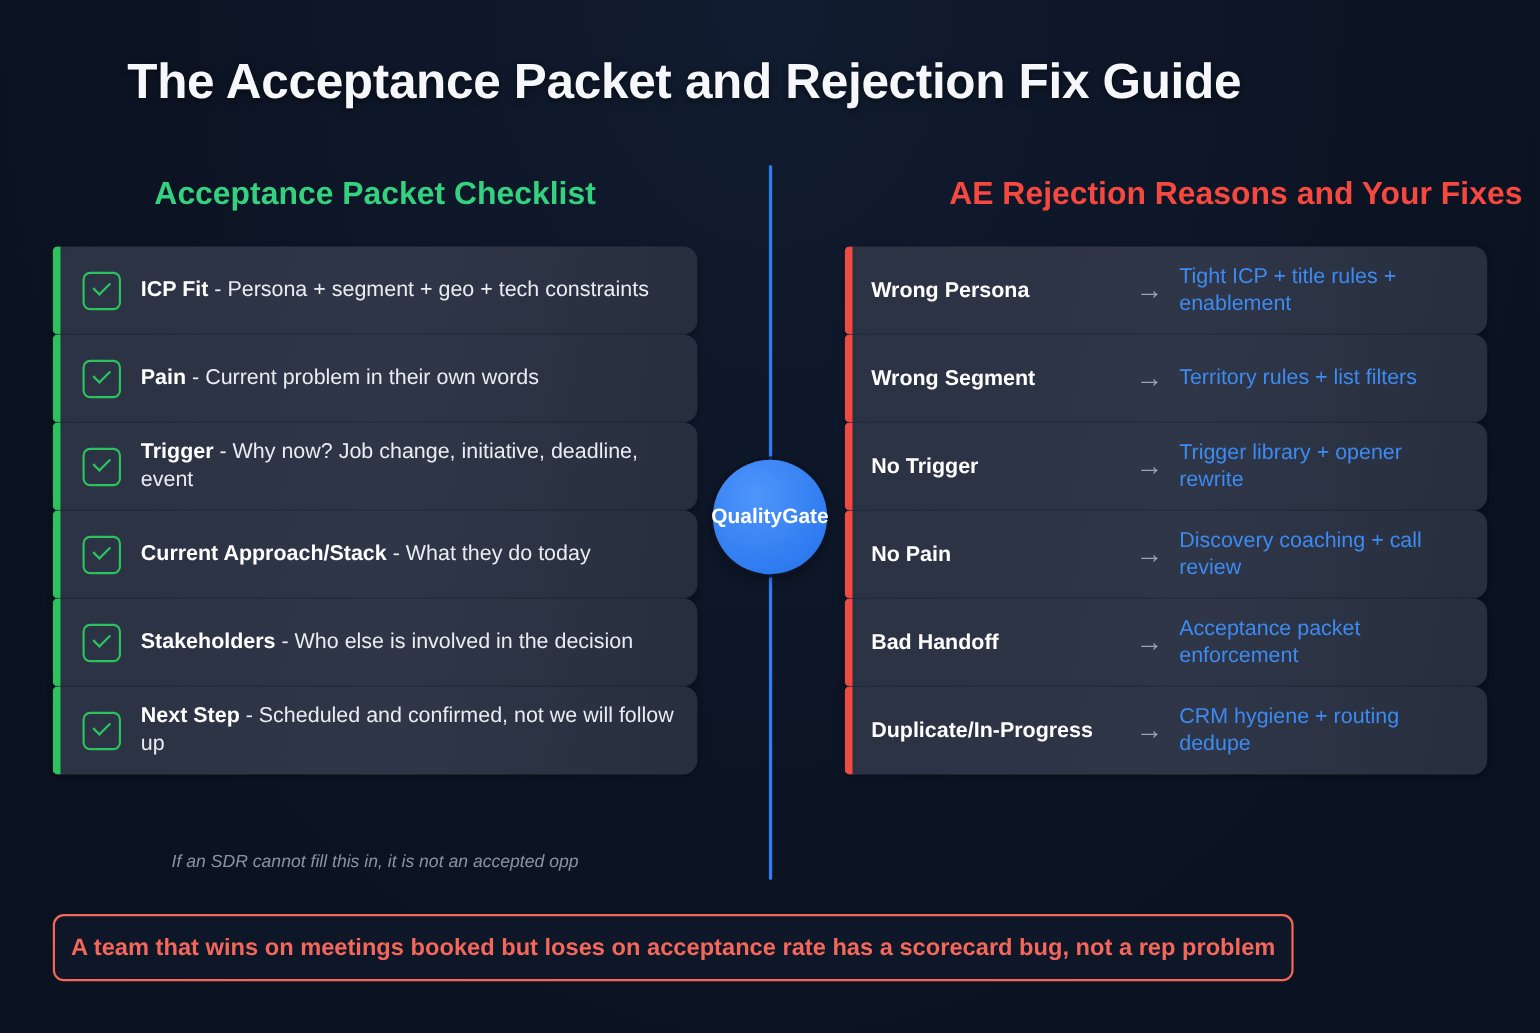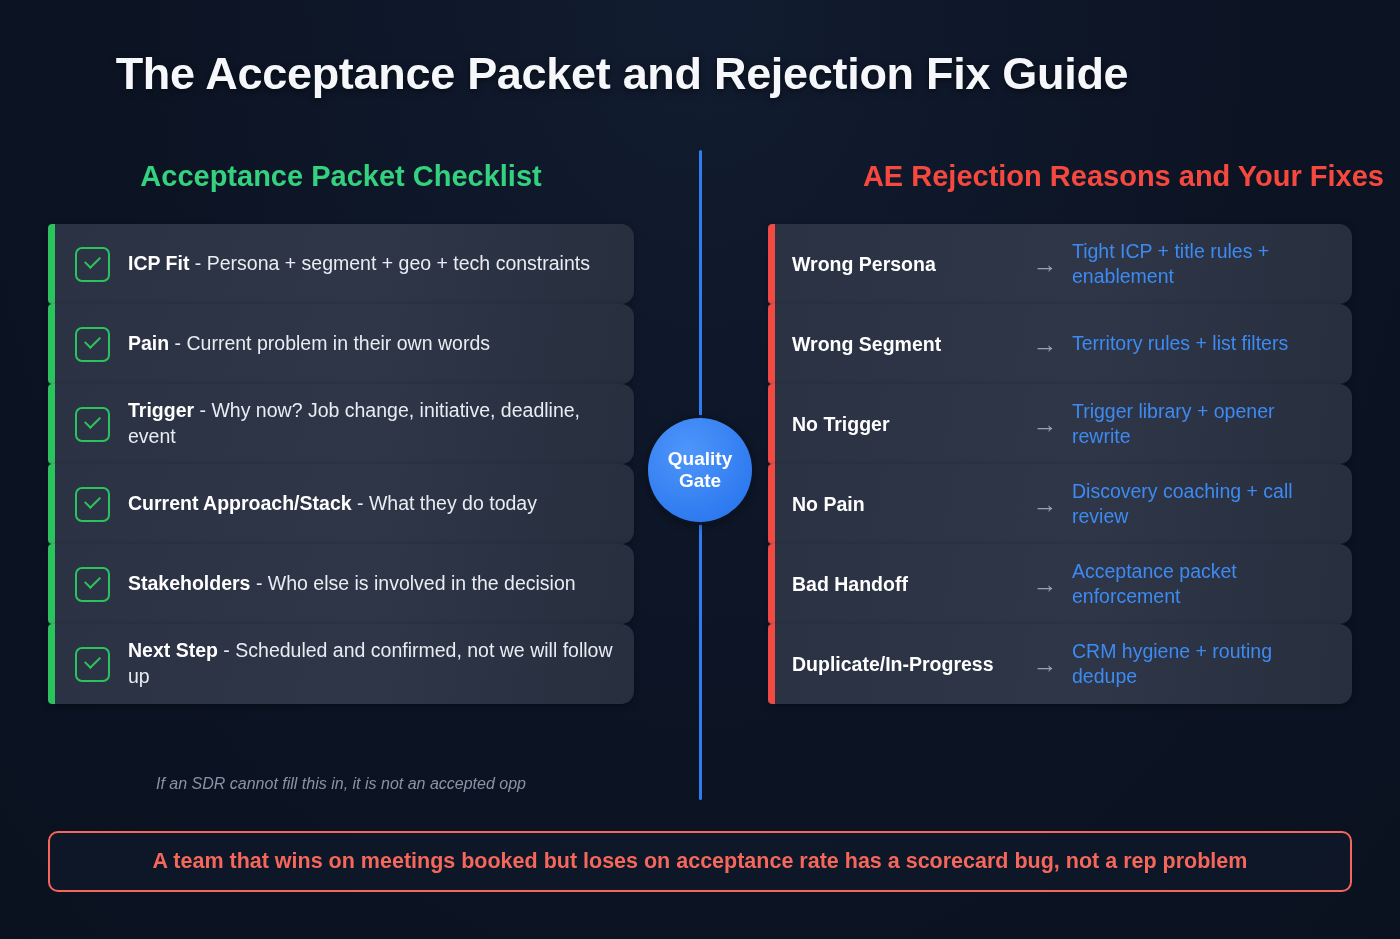--- a/index.html
+++ b/index.html
@@ -158,37 +158,37 @@
   }
   .gate-badge {
     position: absolute;
     left: 648px;
     top: 418px;
     width: 104px;
     height: 104px;
     border-radius: 50%;
     background: radial-gradient(circle at 38% 32%, #4f96fb 0%, #2f7bf0 70%, #2a6fe0 100%);
     display: flex;
-    flex-direction: column;
+    flex-direction: row;
     align-items: center;
     justify-content: center;
     color: #ffffff;
     font-size: 19px;
     font-weight: bold;
     line-height: 1.18;
     text-align: center;
     box-shadow: 0 0 0 3px rgba(12,20,36,0.9), 0 3px 10px rgba(0,0,0,0.45);
   }
 
   
   .banner {
     position: absolute;
     left: 48px;
     top: 831px;
-    width: 1304px;
+    width: 1128px;
     height: 61px;
     border: 2.5px solid #f4675a;
     border-radius: 10px;
     display: flex;
     align-items: center;
     justify-content: center;
     background: rgba(18,27,45,0.55);
   }
   .banner-text {
     font-size: 21.5px;

